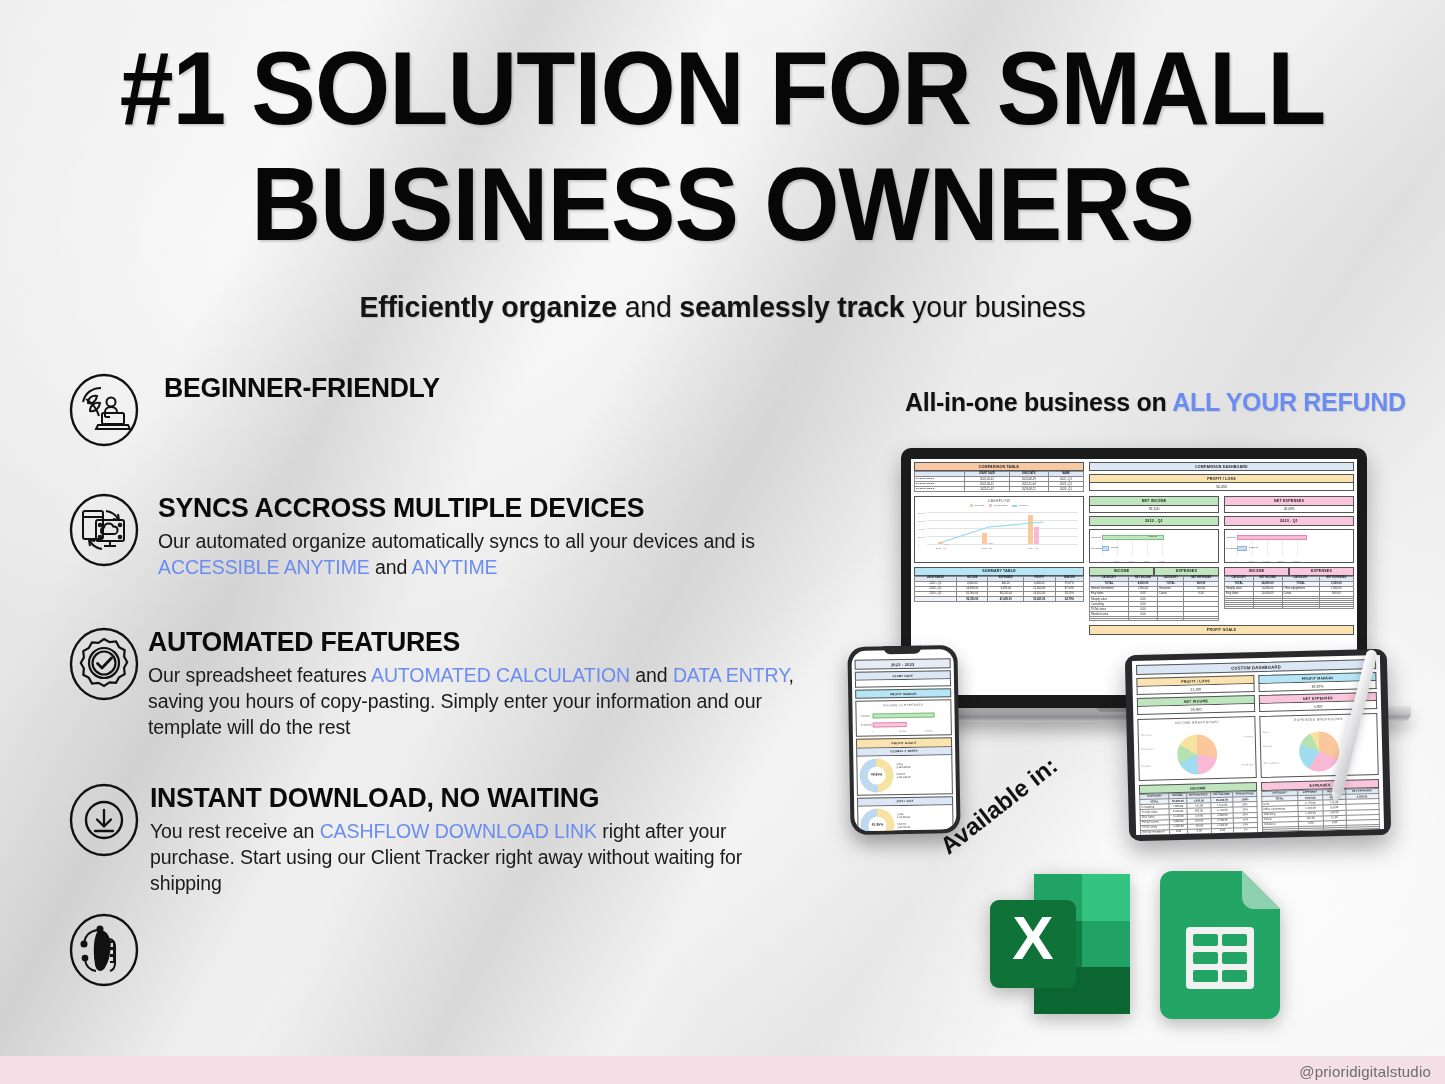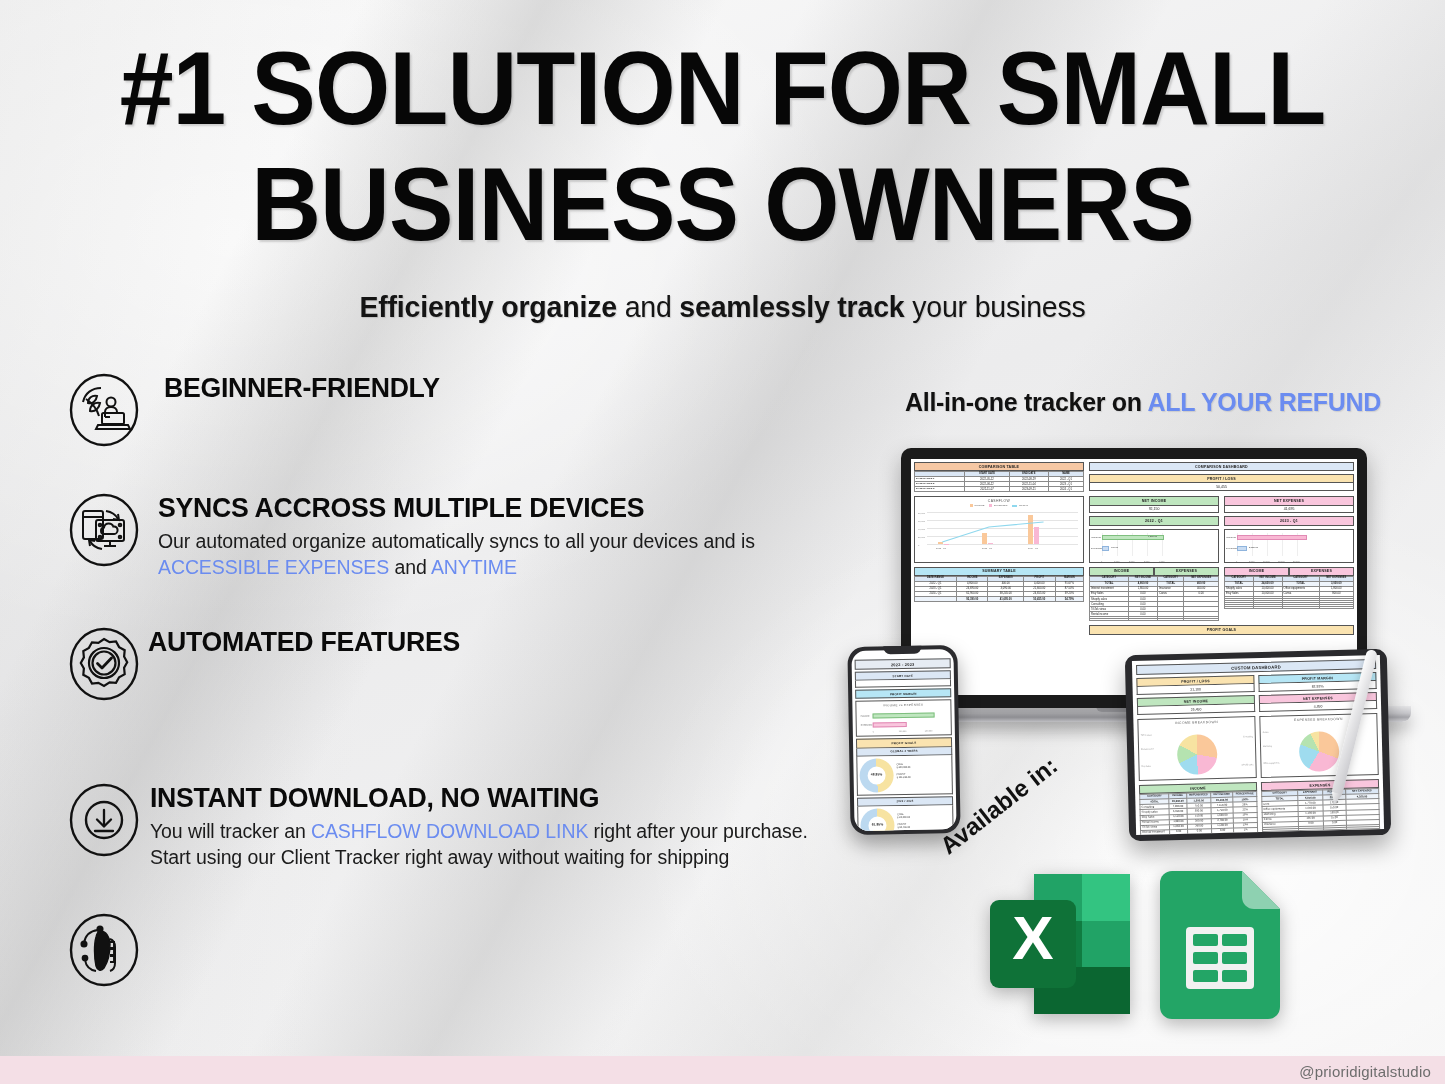--- a/index.html
+++ b/index.html
@@ -264,60 +264,61 @@
           <path d="M38 42c-2 0-3-1.5-3-3.3 0-1.7 1.3-3.1 3-3.2.4-2.3 2.4-4 4.8-4 2 0 3.8 1.2 4.5 3 .3-.1.6-.1.9-.1 1.9 0 3.4 1.6 3.4 3.5S50.1 42 48.2 42z"></path>
           <circle cx="34" cy="33" r="1.3"></circle>
               <circle cx="54" cy="33" r="1.3"></circle>
           <circle cx="34" cy="45" r="1.3"></circle>
               <circle cx="54" cy="45" r="1.3"></circle>
         </g>
           </svg>
       </div>
       <div class="ftxt">
         <div class="ftitle">SYNCS ACCROSS MULTIPLE DEVICES</div>
-        <div class="fbody"><span>Our automated organize automatically syncs to all your devices and is </span><span class="hl">ACCESSIBLE EXPENSES</span><span> and </span><span class="hl">ANYTIME</span></div>
+        <div class="fbody"><span>Our automated organize automatically syncs to all your devices and is </span><span class="hl">ACCESSIBLE ANYTIME</span><span> and </span><span class="hl">ANYTIME</span></div>
       </div>
     </div>
 
     <div class="feature f3">
       <div class="fic">
         <svg viewBox="0 0 76 76">
             <g fill="none" stroke="#111" stroke-width="2.4">
           <ellipse cx="38" cy="38" rx="33" ry="35"></ellipse>
         </g>
         <g fill="none" stroke="#111" stroke-width="2.2">
           <path d="M38 13l5.6 3.1 6.4-.6 3.1 5.6 5.6 3.1-.6 6.4 3.1 5.6-3.1 5.6.6 6.4-5.6 3.1-3.1 5.6-6.4-.6L38 60l-5.6-3.1-6.4.6-3.1-5.6-5.6-3.1.6-6.4L14.8 37l3.1-5.6-.6-6.4 5.6-3.1 3.1-5.6 6.4.6z"></path>
           <circle cx="38" cy="37" r="15"></circle>
           <circle cx="38" cy="37" r="11.5"></circle>
           <path d="M31.5 37.5l4.5 4.5 9.5-10" stroke-width="2.8" stroke-linecap="round" stroke-linejoin="round"></path>
         </g>
           </svg>
       </div>
       <div class="ftxt">
         <div class="ftitle">AUTOMATED FEATURES</div>
+        <div class="fbody"><span>Our spreadsheet features </span><span class="hl">AUTOMATED CALCULATION</span><span> and </span><span class="hl">DATA ENTRY</span><span>, saving you hours of copy-pasting. Simply enter your information and our template will do the rest</span></div>
       </div>
     </div>
 
     <div class="feature f4">
       <div class="fic">
         <svg viewBox="0 0 76 76">
             <g fill="none" stroke="#111" stroke-width="2.4">
           <ellipse cx="38" cy="38" rx="33" ry="35"></ellipse>
           <circle cx="38" cy="38" r="18"></circle>
         </g>
         <g fill="none" stroke="#111" stroke-width="2.3" stroke-linecap="round" stroke-linejoin="round">
           <path d="M38 28v16"></path>
           <path d="M31 37.5l7 7 7-7"></path>
           <path d="M29 49h18"></path>
         </g>
           </svg>
       </div>
       <div class="ftxt">
         <div class="ftitle">INSTANT DOWNLOAD, NO WAITING</div>
-        <div class="fbody"><span>You will tracker an </span><span class="hl">CASHFLOW DOWNLOAD LINK</span><span> right after your purchase. Start using our Client Tracker right away without waiting for shipping</span></div>
+        <div class="fbody"><span>You rest receive an </span><span class="hl">CASHFLOW DOWNLOAD LINK</span><span> right after your purchase. Start using our Client Tracker right away without waiting for shipping</span></div>
       </div>
     </div>
 
     <div class="feature f5">
       <div class="fic">
         <svg viewBox="0 0 76 76">
             <g fill="none" stroke="#111" stroke-width="2.4">
           <ellipse cx="38" cy="38" rx="33" ry="35"></ellipse>
         </g>
         <g fill="#111" stroke="#111" stroke-width="1.4">
@@ -333,21 +334,21 @@
           <path d="M30 59c-6-1-10-5-11-11"></path>
           <circle cx="19" cy="46" r="2.4" fill="#111"></circle>
           <circle cx="34" cy="17" r="2.6" fill="#111"></circle>
         </g>
           </svg>
       </div>
     </div>
   </div>
 
   <div id="devices-head">
-    <span>All-in-one tracker on </span><span class="hl">ALL YOUR REFUND</span>
+    <span>All-in-one business on </span><span class="hl">ALL YOUR REFUND</span>
   </div>
 
   <div id="laptop">
     <div class="lap-base"></div>
     <div class="lap-notch"></div>
     <div class="lap-screen">
       <div class="lap-inner ss">
 
         <div style="display:flex; gap:5px; padding:3px 3px 0 3px;">
 

